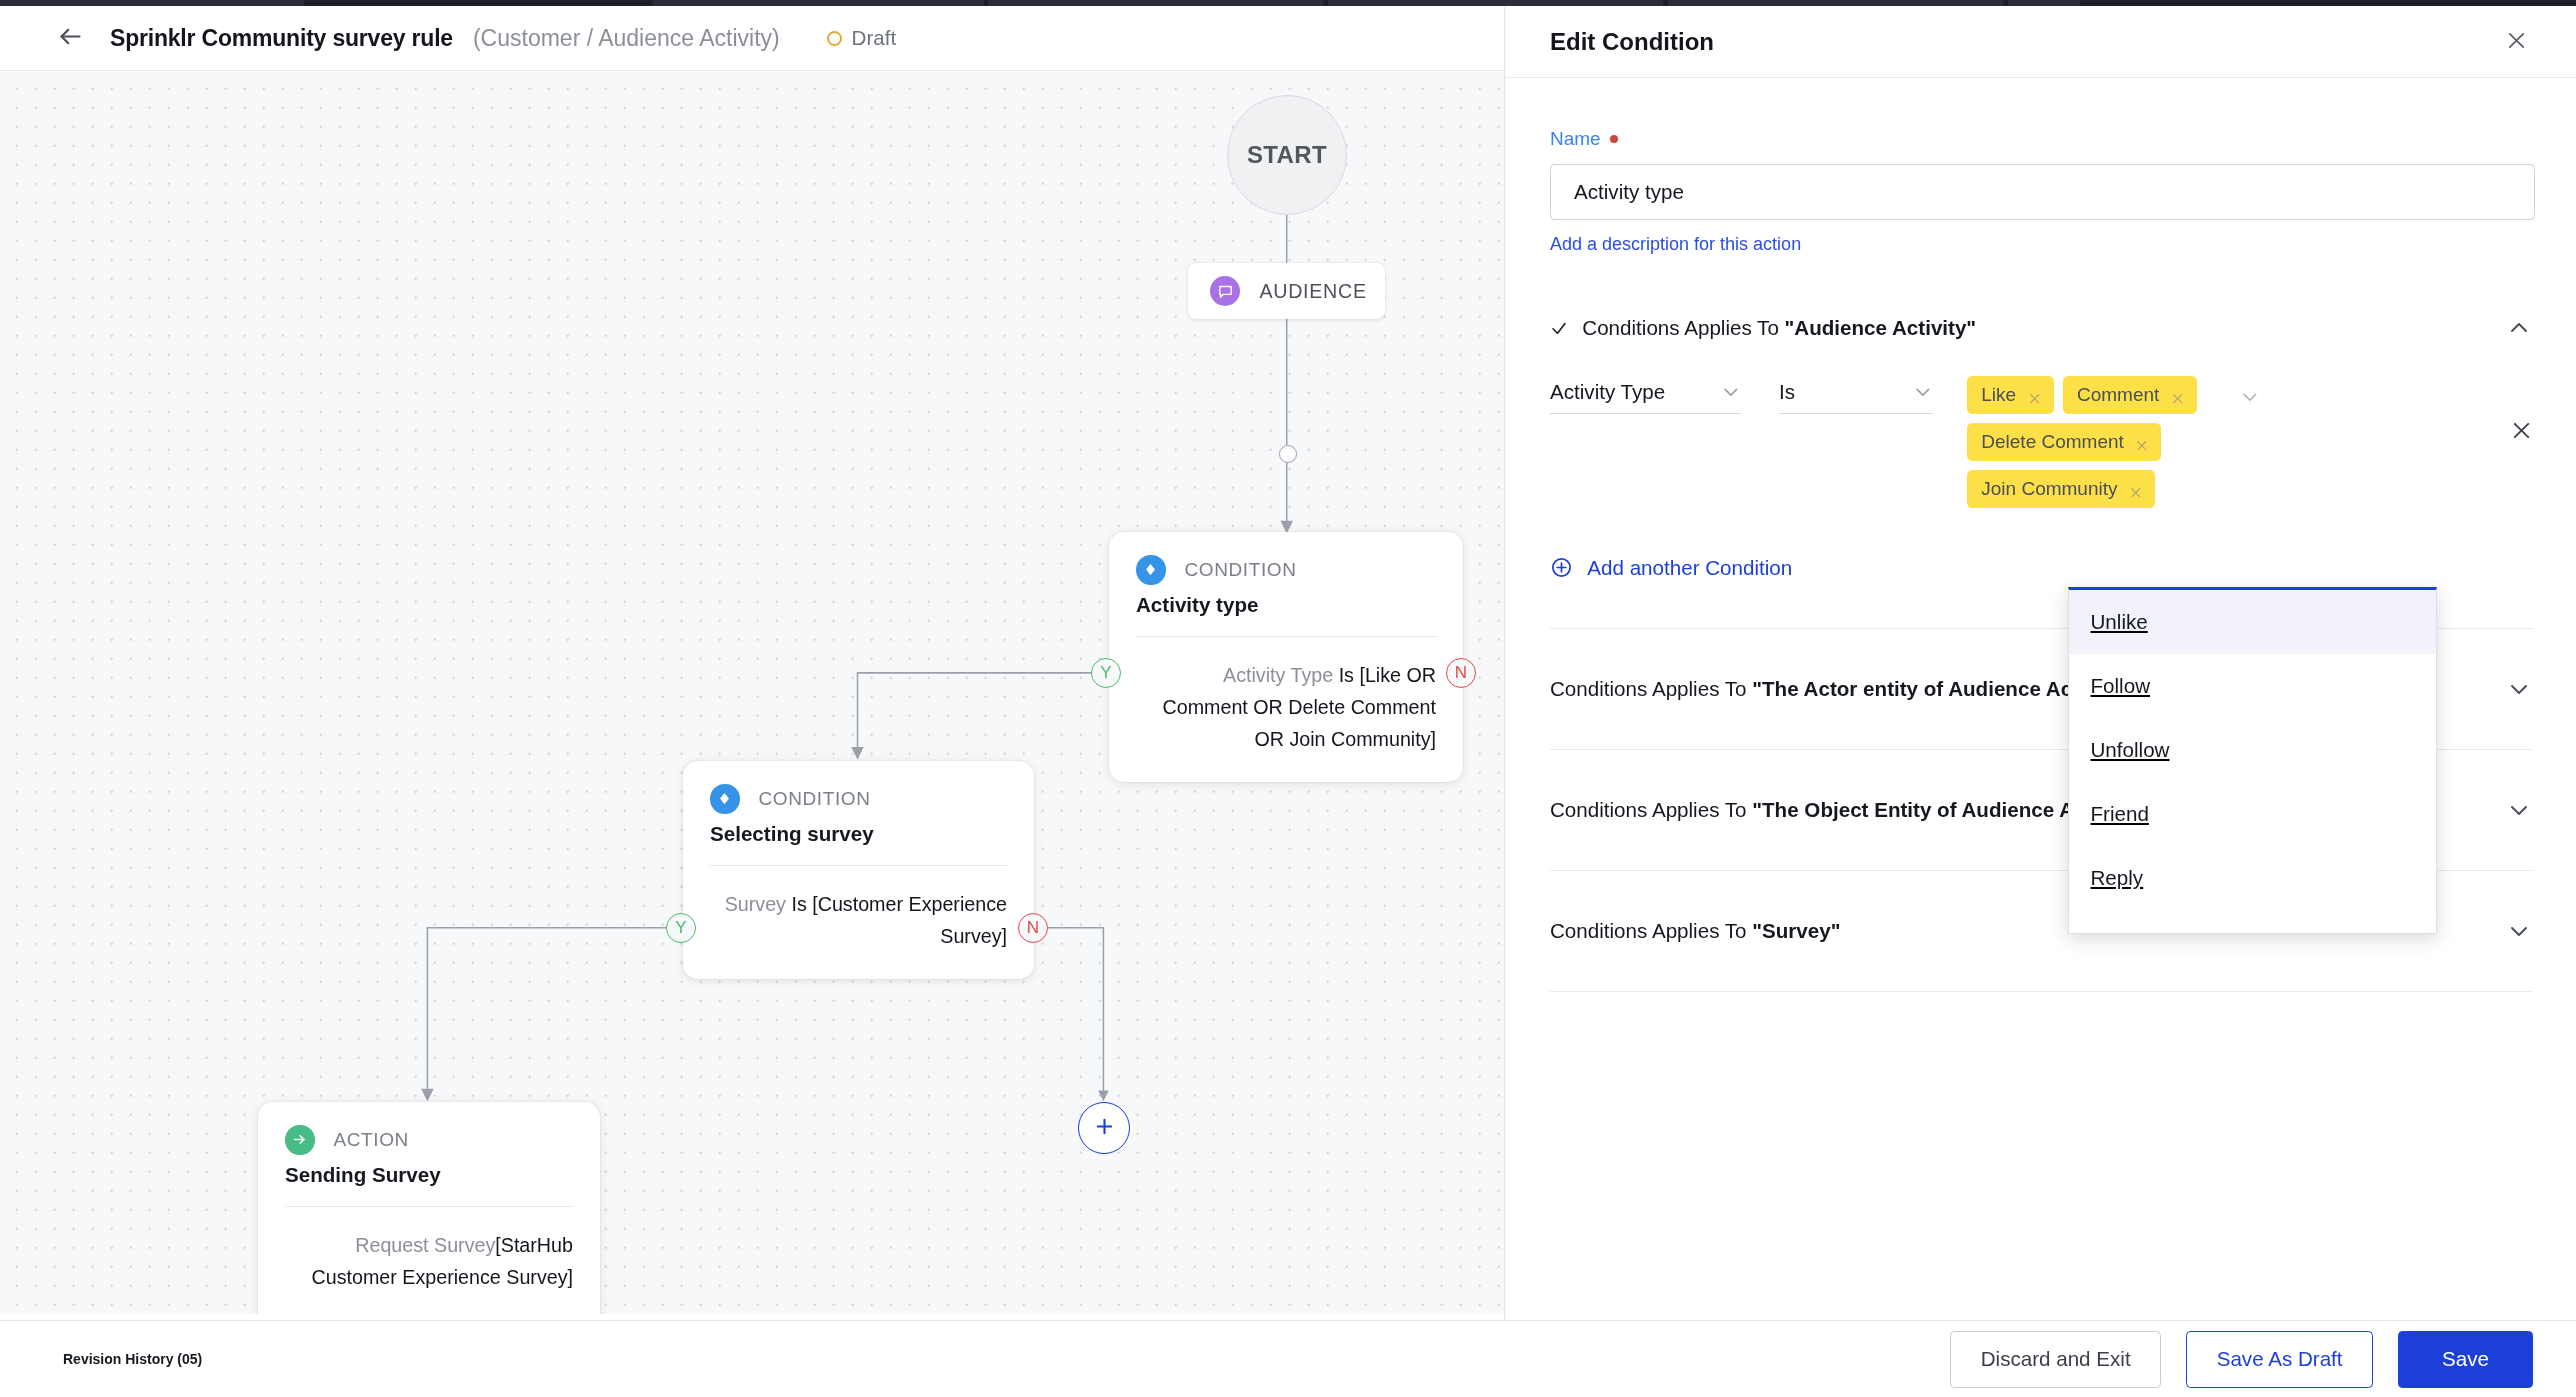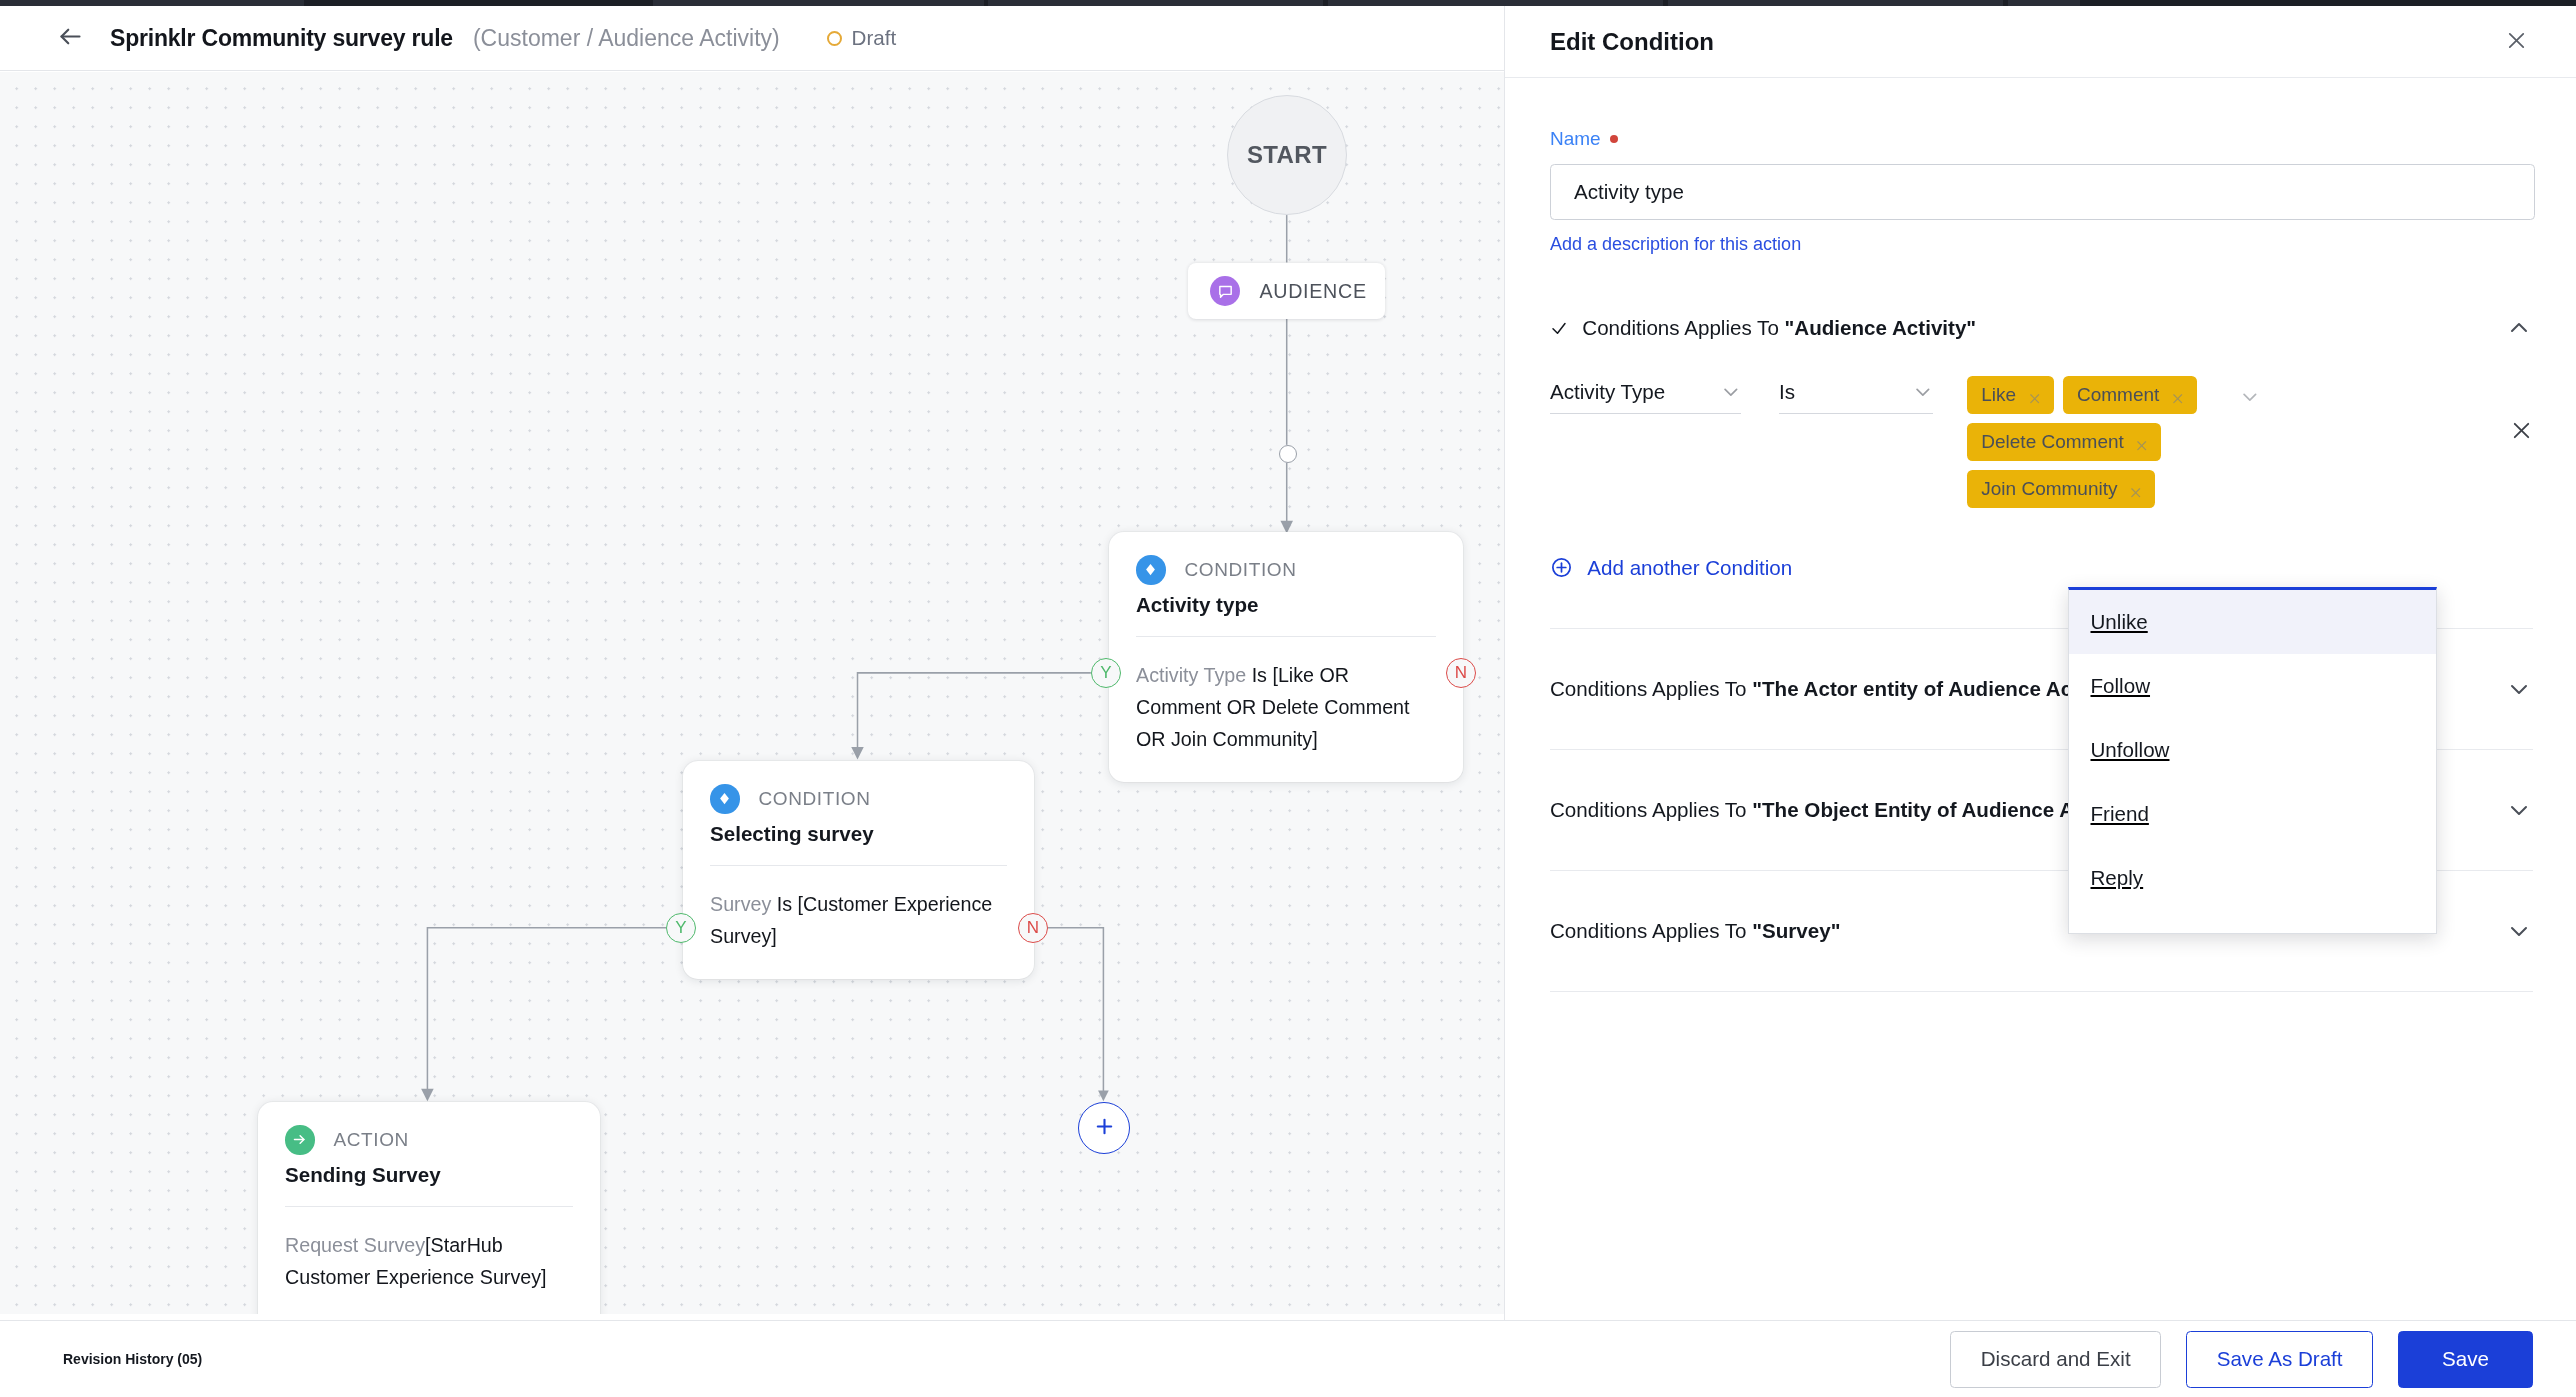--- a/index.html
+++ b/index.html
@@ -82,21 +82,21 @@
   .card-type-icon {
     width: 29.5px; height: 29.5px; border-radius:50%;
     display:flex; align-items:center; justify-content:center; margin-right:19px;
   }
   .ic-condition { background:#3694e8; }
   .ic-action { background:#47bd85; }
   .card-type-icon svg { width:15px; height:15px; }
   .card-type-label { font-size: 19px; color:#7a7f88; letter-spacing:0.6px; }
   .card-name { font-size: 20.6px; font-weight: 700; color:#14181f; margin-bottom: 19.7px; }
   .card-div { height:0.9px; background:#e6e8ec; margin-bottom: 21.5px; }
-  .card-line { font-size: 19.7px; line-height: 32px; color:#13161c; margin-bottom: 14.3px; }
+  .card-line { font-size: 19.7px; line-height: 32px; color:#13161c; margin-bottom: 14.3px; text-align: right; }
   .card-line:last-child { margin-bottom: 0; }
   .card-line .muted { color:#8b8f99; }
 
   #card-activity { left: 1109px; top: 460px; width: 354px; }
   #card-survey   { left: 683px;  top: 689px; width: 351px; }
   #card-action   { left: 258px;  top: 1030px; width: 342px; height: 259px; overflow:hidden; }
 
   .yn-badge {
     position:absolute; width:30px; height:30px; border-radius:50%;
     background:#f7f8f9; display:flex; align-items:center; justify-content:center;
@@ -162,21 +162,21 @@
     display:flex; align-items:center; justify-content:space-between;
     height: 38px; border-bottom: 0.9px solid #d5d8de; padding-bottom: 5.4px;
   }
   .sel-val { font-size:20.6px; color:#14181f; }
   .sel-caret { width:19.7px; height:19.7px; opacity:.55; }
 
   .chips-box { width: 268px; position:relative; }
   .chips { display:flex; flex-wrap:wrap; gap:9px; width: 240px; }
   .chip {
     display:flex; align-items:center; gap:11.6px;
-    background:#eab308; border-radius:5.4px; padding: 8px 12.5px 8px 14.3px;
+    background:#fde047; border-radius:5.4px; padding: 8px 12.5px 8px 14.3px;
     font-size:19px; color:#4a4f58; white-space:nowrap;
   }
   .chip-x { width:13.4px; height:13.4px; opacity:.6; cursor:pointer; }
   .chips-caret { position:absolute; right: -25px; top: 10.7px; width:19.7px; height:19.7px; opacity:.5; }
   .row-remove { position:absolute; right: 0; top: 43px; width:23px; height:23px; cursor:pointer; }
 
   .add-cond { display:flex; align-items:center; gap:14.3px; margin-top: 48px; cursor:pointer; }
   .add-cond-icon { width:23px; height:23px; }
   .add-cond-text { font-size:20.6px; color:#1b3fd8; }
 

